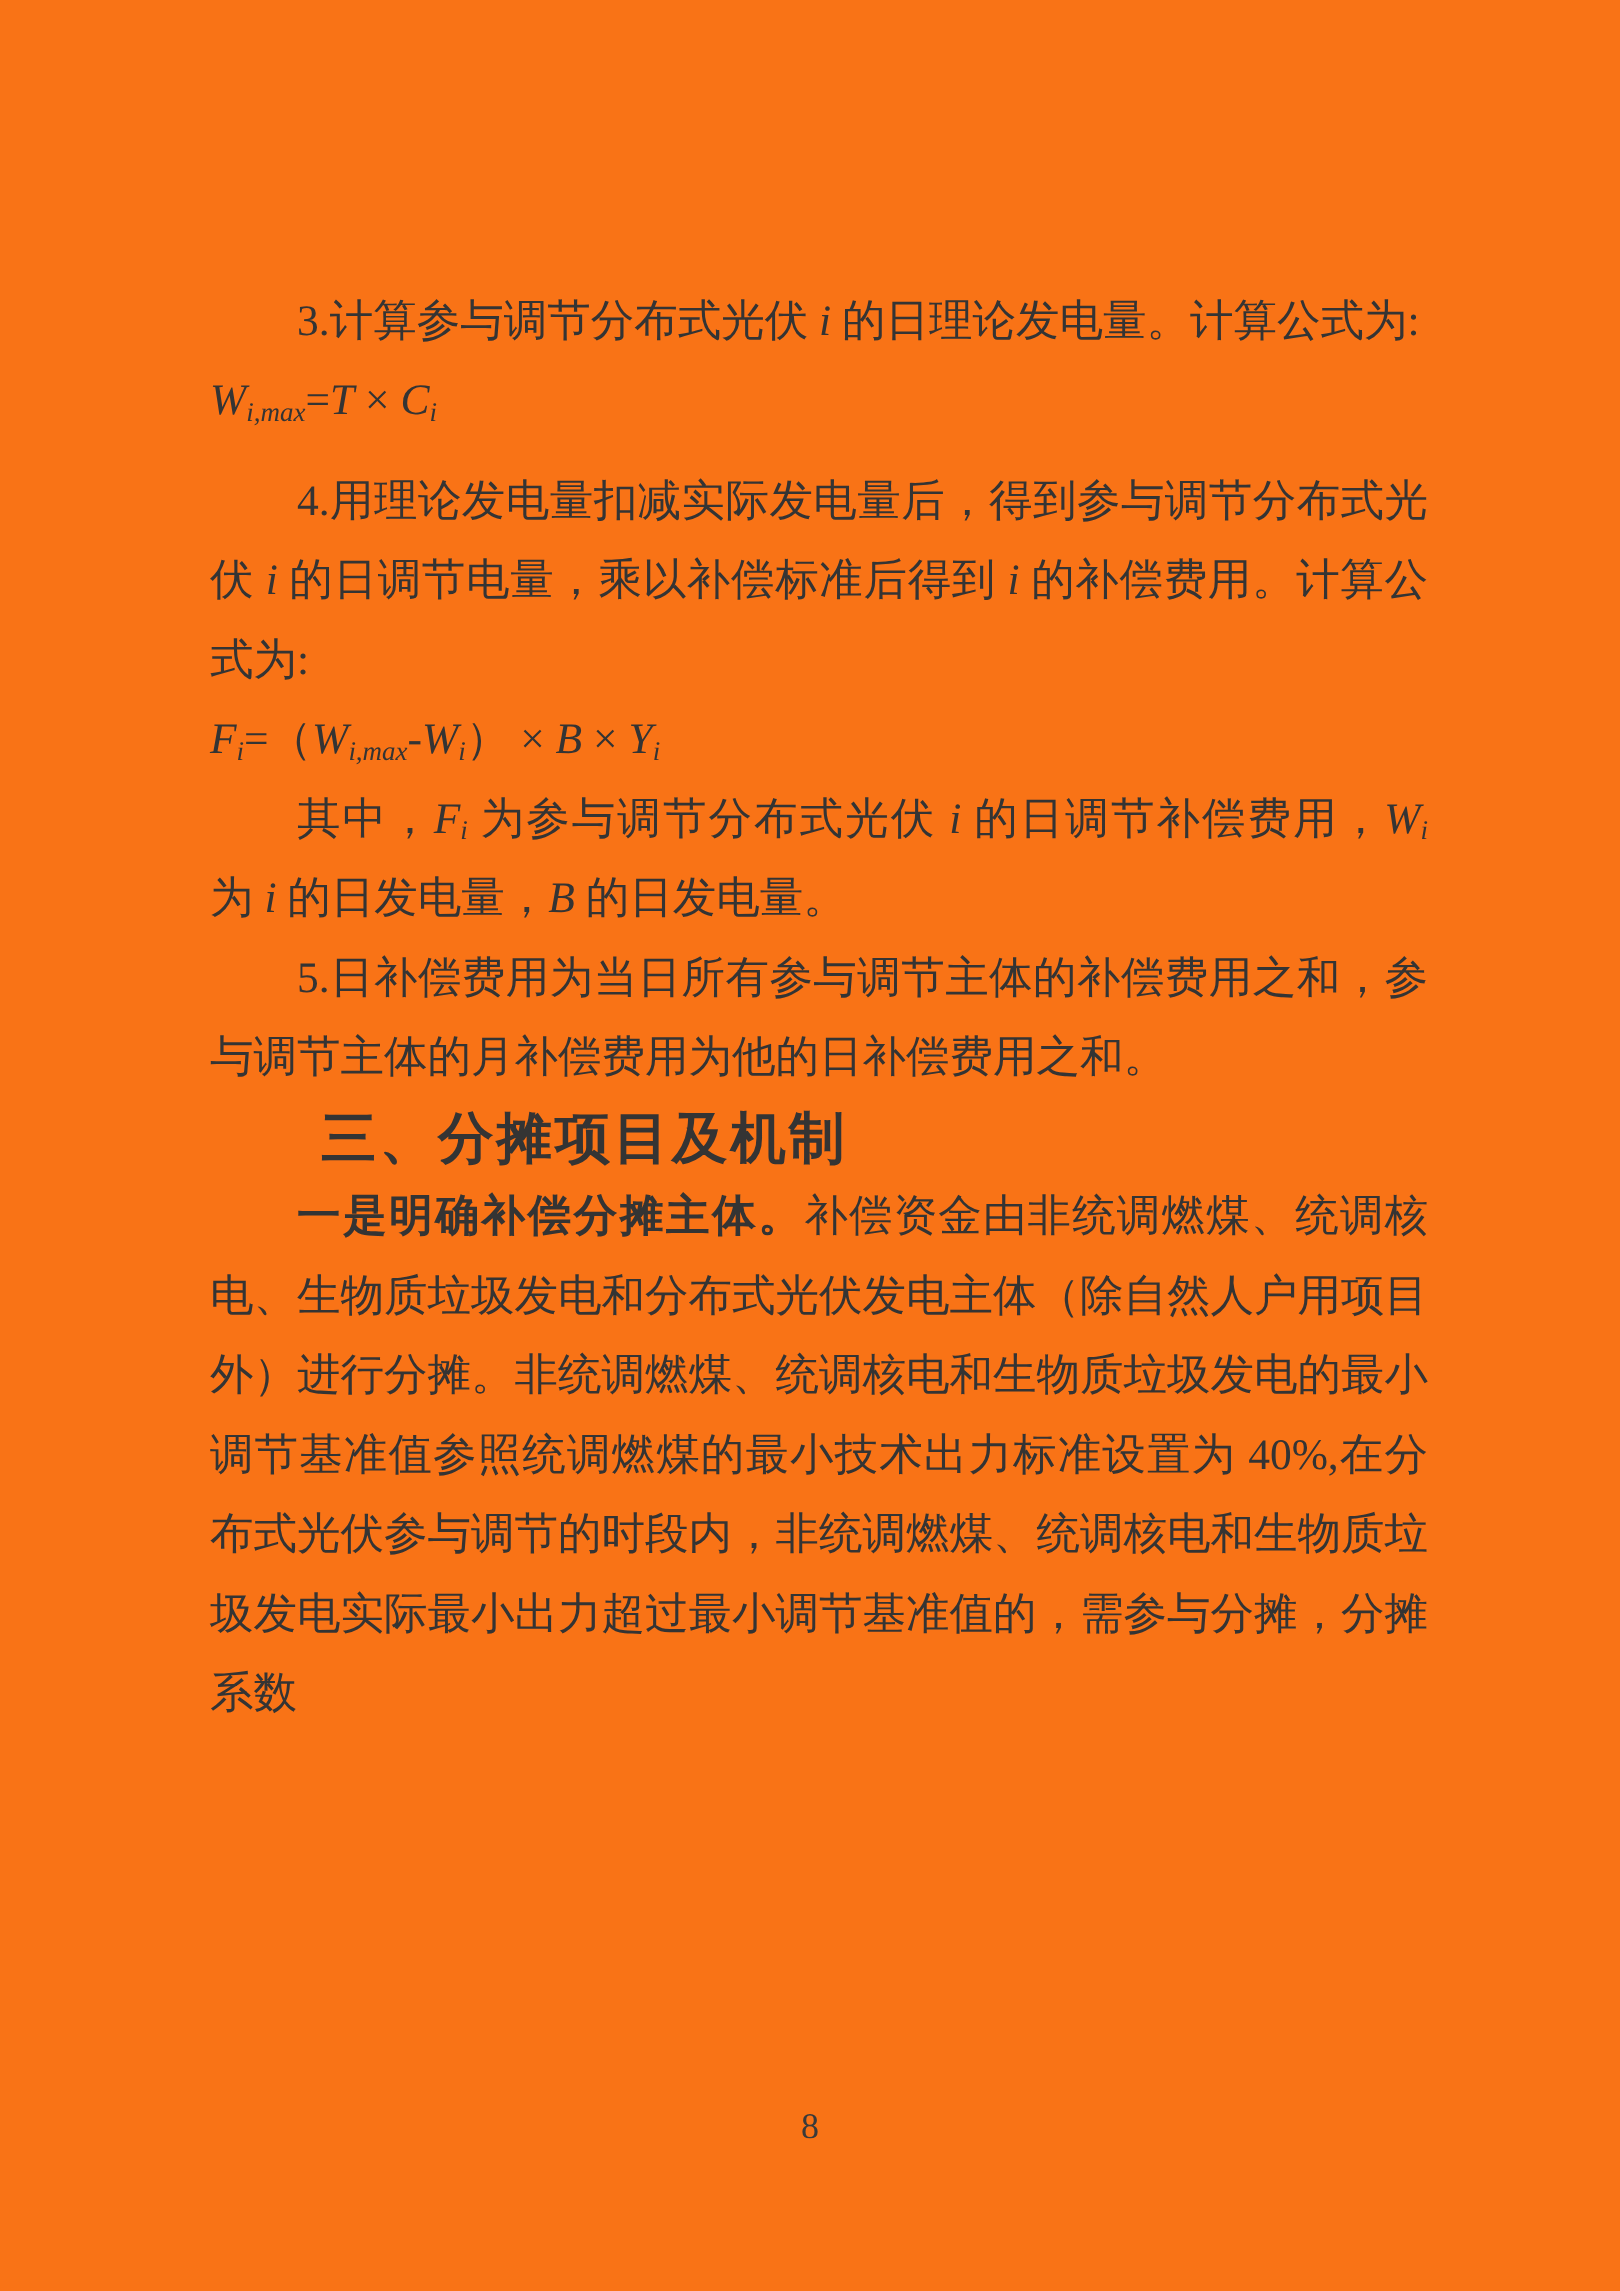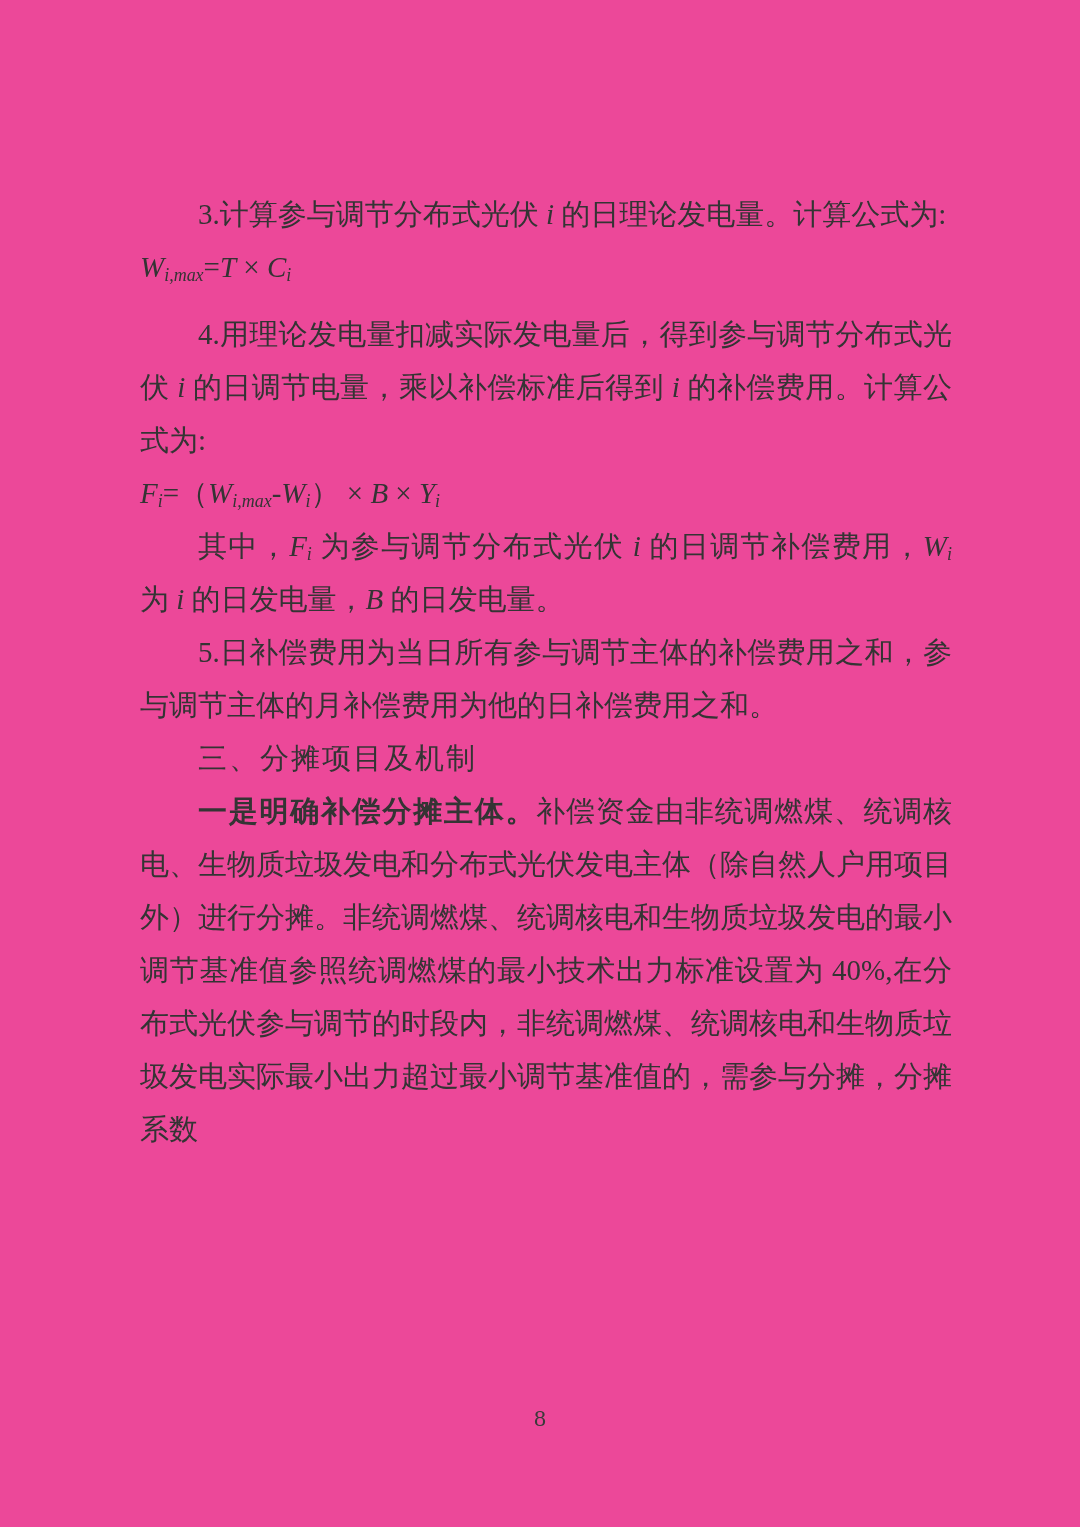--- a/index.html
+++ b/index.html
@@ -5,21 +5,21 @@
   html, body {
     margin: 0;
     padding: 0;
     background: #e9e9e9;
   }
   .page {
     position: relative;
     width: 1080px;
     height: 1527px;
     margin: 0 auto;
-    background: #ec4899;
+    background: #f97316;
     font-family: "Liberation Serif", "DejaVu Serif", serif;
     color: #343434;
     overflow: hidden;
   }
   .content {
     position: absolute;
     left: 140px;
     top: 188px;
     width: 812px;
     font-size: 29px;
@@ -32,24 +32,24 @@
   }
   .para-gap {
     margin-top: 14px;
   }
   .formula {
     margin: 0;
     text-indent: 0;
   }
   .heading {
     margin: 0;
-    font-size: 29px;
+    font-size: 37px;
     line-height: 53px;
     text-indent: 2em;
-    font-weight: 400;
+    font-weight: 700;
     font-family: "Liberation Sans", "DejaVu Sans", sans-serif;
     letter-spacing: 2px;
   }
   .it { font-style: italic; }
   .bd {
     font-weight: 700;
     font-family: Liberation Sans, sans-serif;
     letter-spacing: 1px;
   }
   sub {

